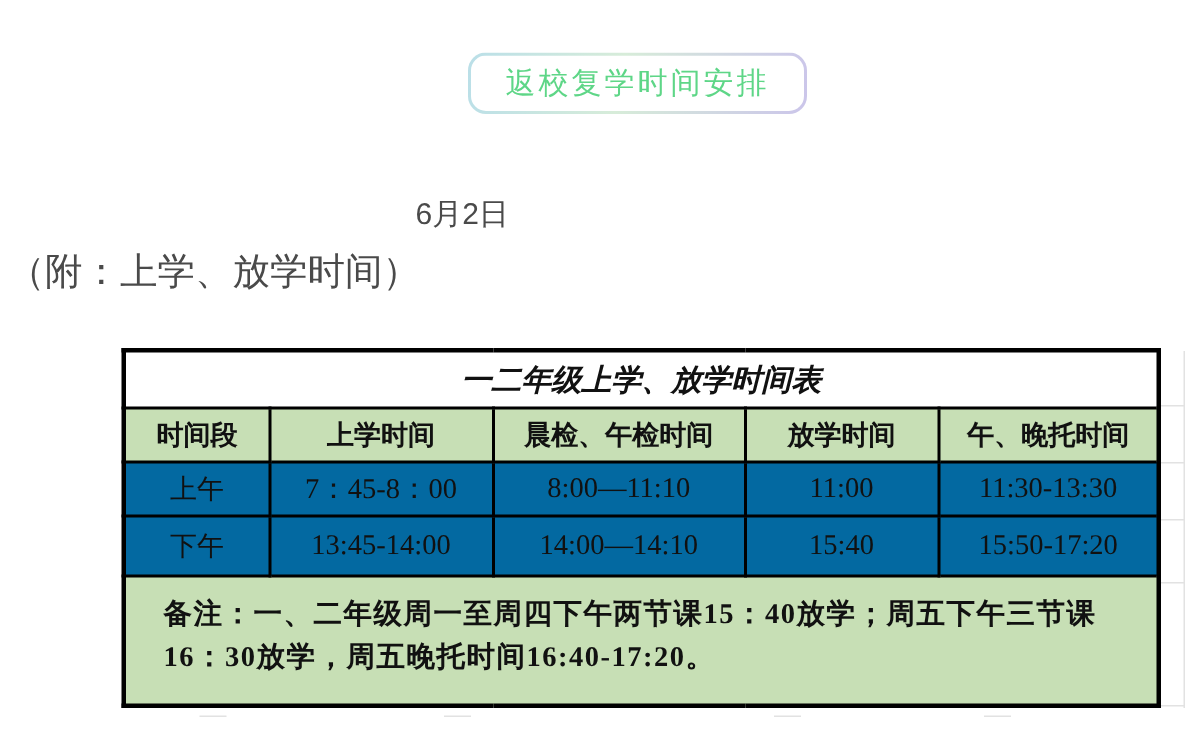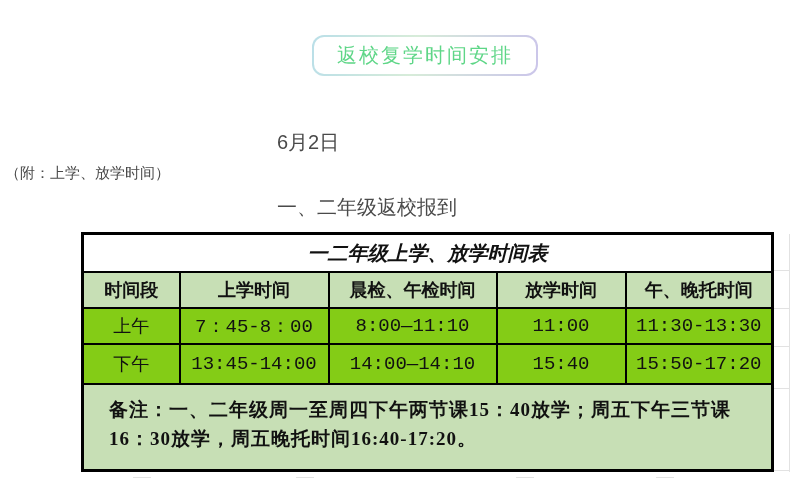--- a/index.html
+++ b/index.html
@@ -17,34 +17,34 @@
       linear-gradient(100deg,#badfe8 0%, #d7ecd9 45%, #cbc5ea 100%) border-box;
     display:flex; align-items:center; justify-content:center;
   }
   .badge-label { color:#5ed687; font-size:20px; letter-spacing:2px; }
 
   .heading {
     position:absolute; left:277px; top:129px; font-size:20px; color:#4a4a4a;
     display:flex; gap:38px; white-space:nowrap;flex-direction:column;
   }
   .subheading {
-    position:absolute; left:5px; top:164px; font-size:15px; color:#4a4a4a;
+    position:absolute; left:5px; top:164px; font-size:25px; color:#4a4a4a;
     white-space:nowrap;
   }
 
   table.schedule {
     position:absolute; left:81px; top:232px; width:690px;
     border-collapse:collapse; table-layout:fixed;
     border:3px solid #000;
     font-family:"Liberation Serif","DejaVu Serif",serif; color:#111111;
   }
   .schedule td, .schedule th { border:2px solid #000; text-align:center; padding:0; }
   .title-row td   { background:#ffffff; font-weight:bold; font-size:20px; height:36px;font-style:italic; }
   .header-row th  { background:#c7dfb5; font-weight:bold; font-size:18px; height:34px; }
-  .data-row td    { background:#84cc16; font-size:19px;font-family:Liberation Mono, monospace; }
+  .data-row td    { background:#0369a1; font-size:19px; }
   .row-am td      { height:34px; }
   .row-pm td      { height:38px; }
   .data-row td.period-cell { font-size:18px; }
   .note-row td {
     background:#c7dfb5; text-align:left; vertical-align:top;
     font-weight:bold; font-size:19px; letter-spacing:1px; line-height:29px;
     padding:10px 14px 16px 25px; height:56px;
   }
 
   
@@ -64,21 +64,20 @@
 <body>
 
 <div class="page">
 
   <div class="badge">
     <span class="badge-label">返校复学时间安排</span>
   </div>
 
   <div class="heading">
     <span>6月2日</span>
-    <span>一、二年级返校报到</span>
   </div>
 
   <div class="subheading">（附：上学、放学时间）</div>
 
   <table class="schedule">
     <colgroup>
       <col style="width:97px">
         <col style="width:149px">
         <col style="width:168px">
         <col style="width:129px">

